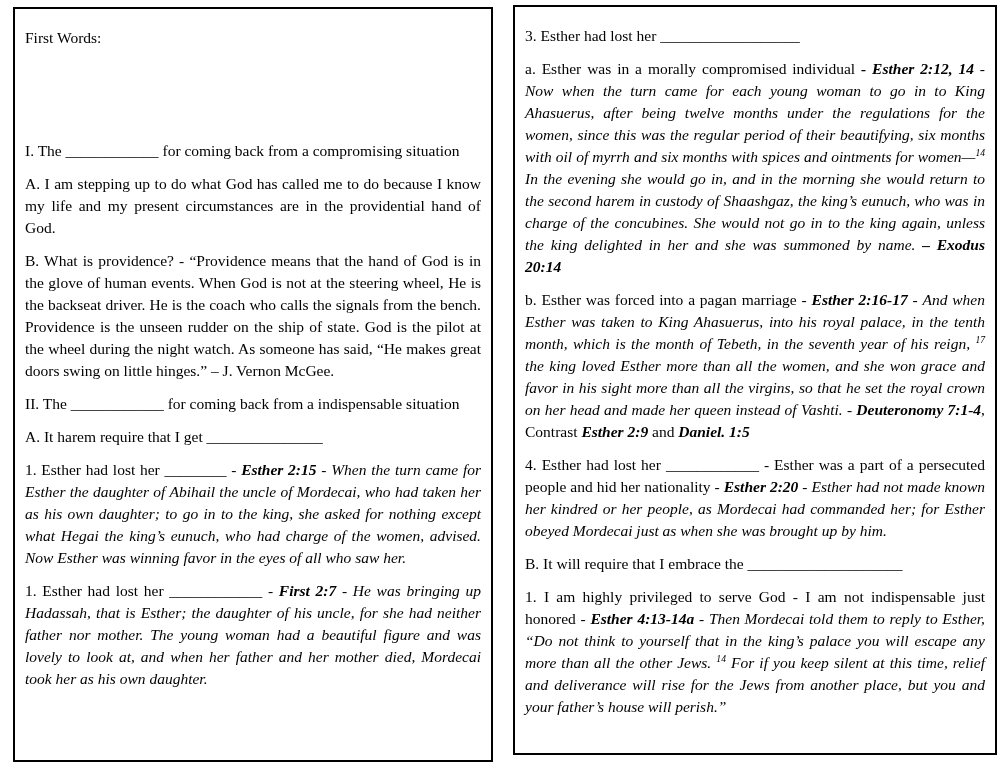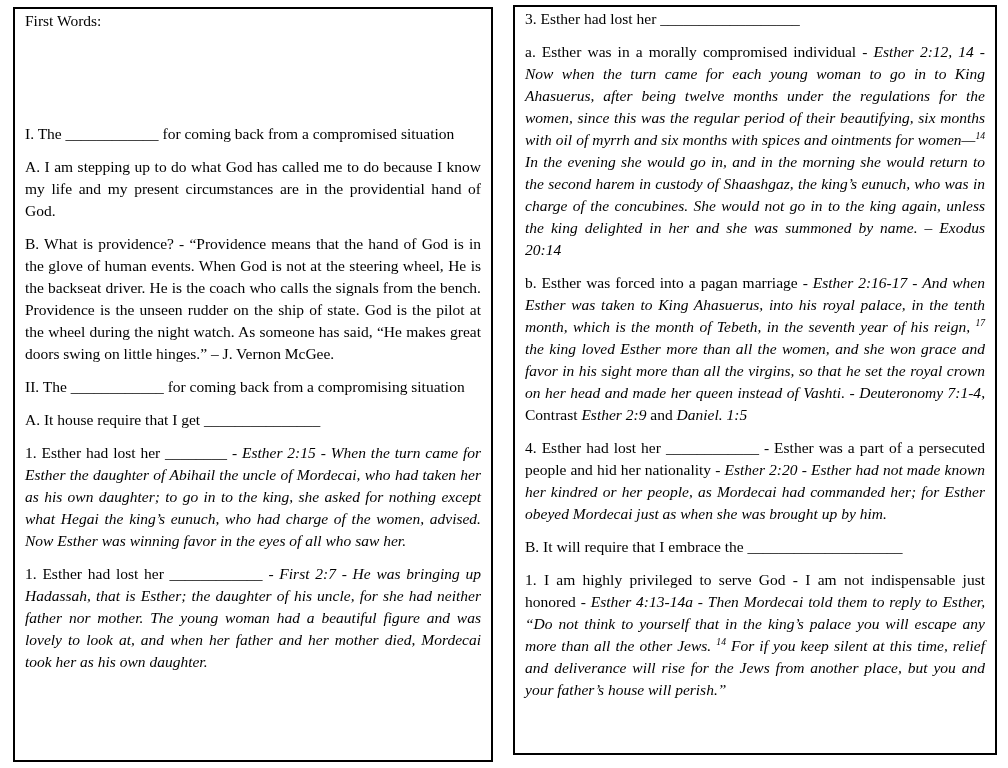--- a/index.html
+++ b/index.html
@@ -13,21 +13,21 @@
     position: relative;
     font-family: "Liberation Serif", serif;
     color: #000000;
     overflow: hidden;
   }
   .box {
     position: absolute;
     border: 2px solid #000000;
     background: #ffffff;
     box-sizing: border-box;
-    padding: 1px 10px;
+    padding: 18px 10px;
     overflow: hidden;
   }
   .box.left {
     left: 13px;
     top: 7px;
     width: 480px;
     height: 755px;
   }
   .box.right {
     left: 513px;
@@ -35,38 +35,38 @@
     width: 484px;
     height: 750px;
   }
   .box p {
     margin: 0 0 11px 0;
     font-size: 15.5px;
     line-height: 22px;
     text-align: justify;
   }
   .it { font-style: italic; }
-  .bd { font-weight: normal; }
+  .bd { font-weight: bold; }
   sup {
     font-size: 0.62em;
     line-height: 0;
   }
 </style>
 </head>
 <body>
 
 <div class="page">
   <section class="box left">
       <p><span>First Words:</span></p>
       <div style="height: 80px;"></div>
-      <p><span>I. The ____________ for coming back from a compromised situation</span></p>
+      <p><span>I. The ____________ for coming back from a compromising situation</span></p>
       <p><span>A. I am stepping up to do what God has called me to do because I know my life and my present circumstances are in the providential hand of God.</span></p>
       <p><span>B. What is providence? - “Providence means that the hand of God is in the glove of human events. When God is not at the steering wheel, He is the backseat driver. He is the coach who calls the signals from the bench. Providence is the unseen rudder on the ship of state. God is the pilot at the wheel during the night watch. As someone has said, “He makes great doors swing on little hinges.” – J. Vernon McGee.</span></p>
-      <p><span>II. The ____________ for coming back from a compromising situation</span></p>
-      <p><span>A. It house require that I get _______________</span></p>
+      <p><span>II. The ____________ for coming back from a indispensable situation</span></p>
+      <p><span>A. It harem require that I get _______________</span></p>
       <p><span>1. Esther had lost her ________ - </span><span class="it bd">Esther 2:15</span><span> - </span><span class="it">When the turn came for Esther the daughter of Abihail the uncle of Mordecai, who had taken her as his own daughter; to go in to the king, she asked for nothing except what Hegai the king’s eunuch, who had charge of the women, advised. Now Esther was winning favor in the eyes of all who saw her.</span></p>
       <p><span>1. Esther had lost her ____________ - </span><span class="it bd">First 2:7</span><span> - </span><span class="it">He was bringing up Hadassah, that is Esther; the daughter of his uncle, for she had neither father nor mother. The young woman had a beautiful figure and was lovely to look at, and when her father and her mother died, Mordecai took her as his own daughter.</span></p>
     </section>
   <section class="box right">
       <p><span>3. Esther had lost her __________________</span></p>
       <p><span>a. Esther was in a morally compromised individual </span><span class="it bd">- Esther 2:12, 14</span><span> - </span><span class="it">Now when the turn came for each young woman to go in to King Ahasuerus, after being twelve months under the regulations for the women, since this was the regular period of their beautifying, six months with oil of myrrh and six months with spices and ointments for women—</span><sup class="it">14</sup><span class="it"> In the evening she would go in, and in the morning she would return to the second harem in custody of Shaashgaz, the king’s eunuch, who was in charge of the concubines. She would not go in to the king again, unless the king delighted in her and she was summoned by name.  </span><span class="it bd">– Exodus 20:14</span></p>
       <p><span>b. Esther was forced into a pagan marriage  - </span><span class="it bd">Esther 2:16-17</span><span> - </span><span class="it">And when Esther was taken to King Ahasuerus, into his royal palace, in the tenth month, which is the month of Tebeth, in the seventh year of his reign, </span><sup class="it">17</sup><span class="it"> the king loved Esther more than all the women, and she won grace and favor in his sight more than all the virgins, so that he set the royal crown on her head and made her queen instead of Vashti. - </span><span class="it bd">Deuteronomy 7:1-4</span><span>, Contrast </span><span class="it bd">Esther 2:9</span><span> and </span><span class="it bd">Daniel. 1:5</span></p>
       <p><span>4. Esther had lost her ____________ - Esther was a part of a persecuted people and hid her nationality  - </span><span class="it bd">Esther 2:20</span><span> - </span><span class="it">Esther had not made known her kindred or her people, as Mordecai had commanded her; for Esther obeyed Mordecai just as when she was brought up by him.</span></p>
       <p><span>B. It will require that I embrace the ____________________</span></p>
       <p><span>1. I am highly privileged to serve God - I am not indispensable just honored - </span><span class="it bd">Esther 4:13-14a</span><span> - </span><span class="it">Then Mordecai told them to reply to Esther, “Do not think to yourself that in the king’s palace you will escape any more than all the other Jews. </span><sup class="it">14</sup><span class="it"> For if you keep silent at this time, relief and deliverance will rise for the Jews from another place, but you and your father’s house will perish.”</span></p>

